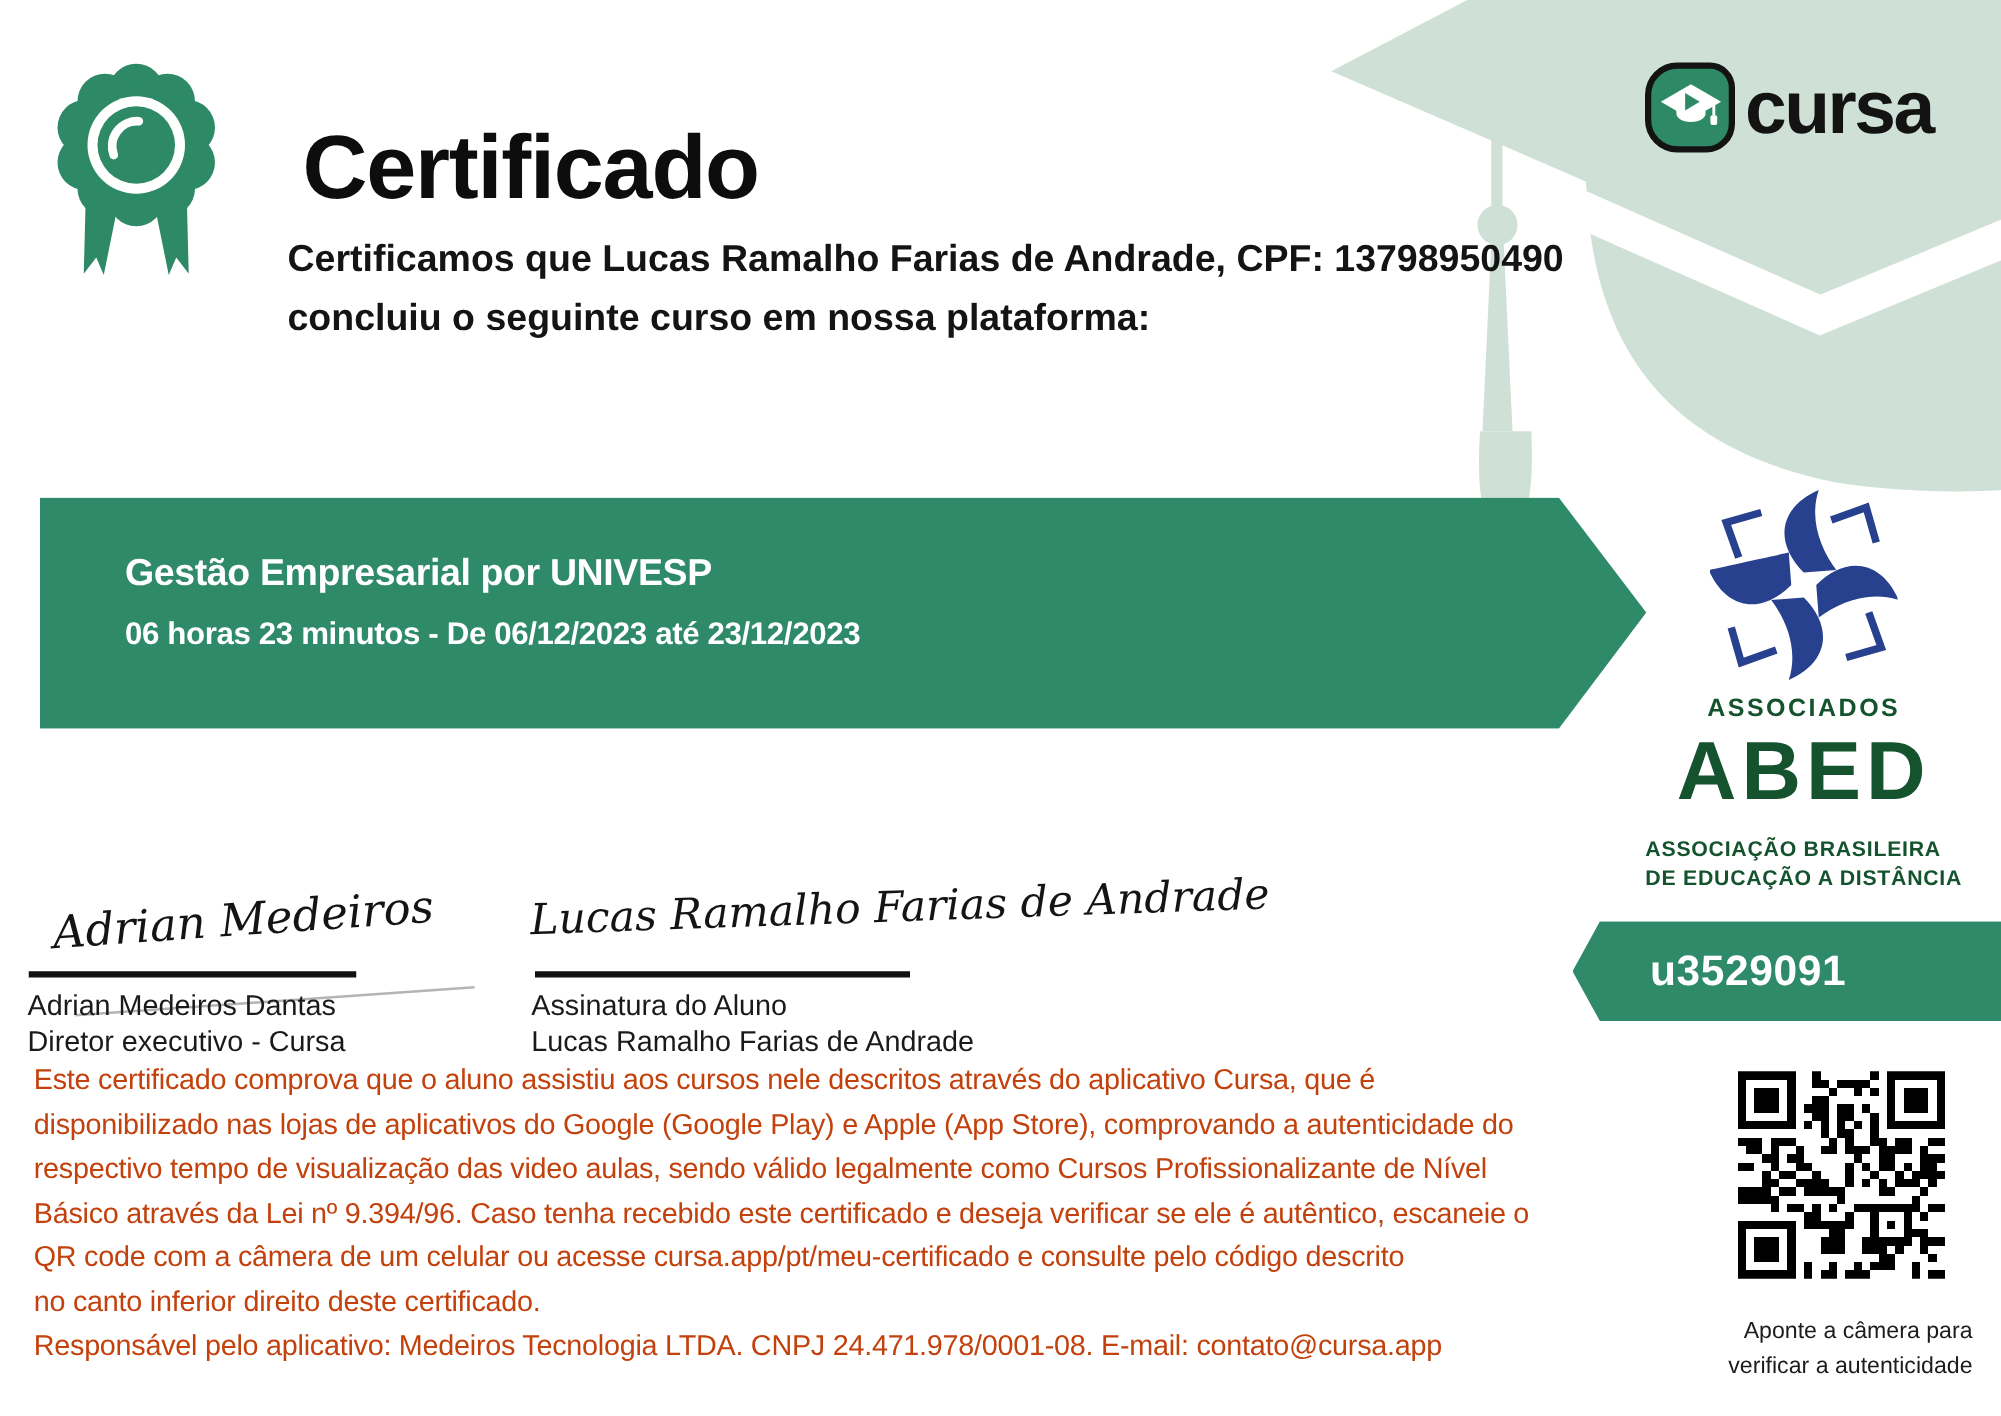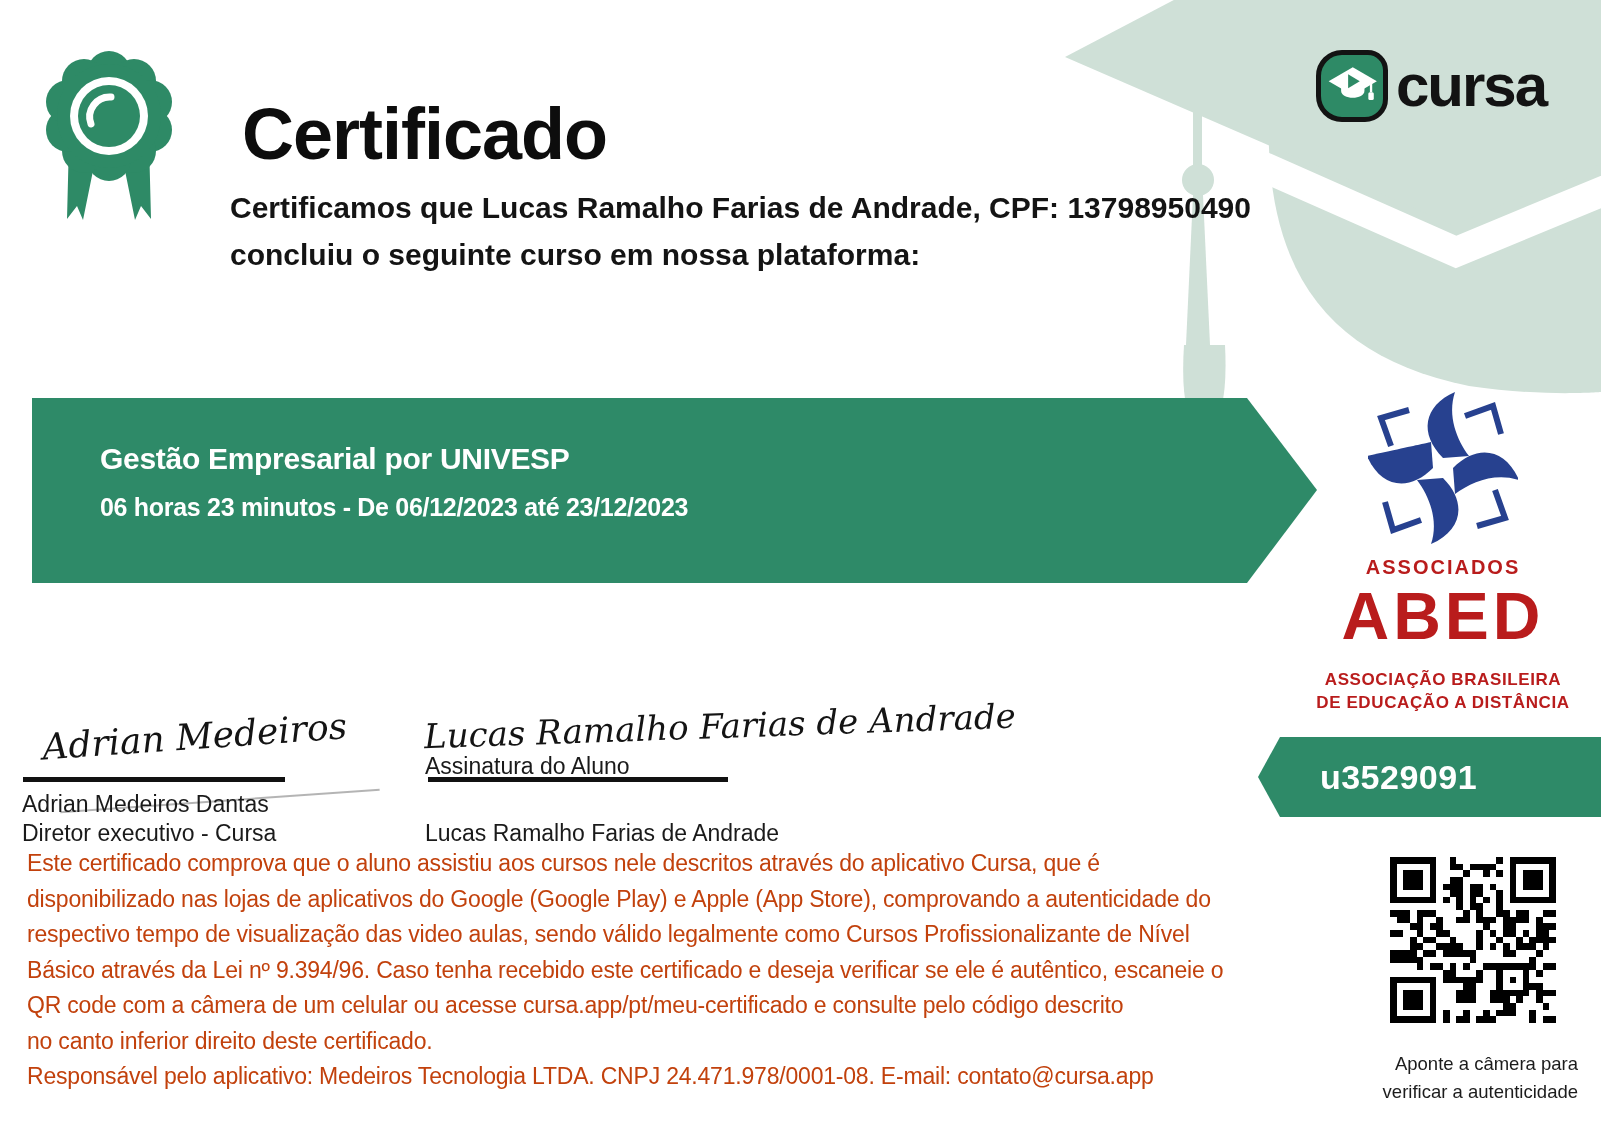--- a/index.html
+++ b/index.html
@@ -22,21 +22,21 @@
   .cursa{position:absolute;left:1316px;top:50px;display:flex;align-items:center;}
   .cursa-box{width:72px;height:72px;background:#2e8a66;border:5px solid #131313;border-radius:36% 28% 32% 36%;display:flex;align-items:center;justify-content:center;box-sizing:border-box;}
   .cursa-word{font-size:60px;font-weight:900;color:#131313;letter-spacing:-2px;margin-left:8px;line-height:1;}
 
   
   .banner{position:absolute;left:0;top:398px;width:1285px;height:185px;background:#2e8a68;color:#ffffff;box-sizing:border-box;padding:44px 0 0 68px;clip-path:polygon(0 0,1215px 0,1285px 92px,1215px 185px,0 185px);margin-left:32px;}
   .banner h2{margin:0;font-size:30px;font-weight:700;letter-spacing:-0.3px;}
   .banner p{margin:17px 0 0 0;font-size:25px;font-weight:700;letter-spacing:-0.3px;}
 
   
-  .abed{position:absolute;left:1285px;top:392px;width:316px;display:flex;flex-direction:column;align-items:center;color:#b91c1c;text-align:center;}
+  .abed{position:absolute;left:1285px;top:392px;width:316px;display:flex;flex-direction:column;align-items:center;color:#14532d;}
   .abed-icon{width:150px;height:152px;margin-bottom:12px;}
   .abed-assoc{font-size:20px;font-weight:800;letter-spacing:2px;}
   .abed-acronym{font-size:66px;font-weight:900;letter-spacing:4px;line-height:1.0;margin-top:4px;}
   .abed-sub{font-size:17px;font-weight:800;letter-spacing:0.6px;line-height:1.35;margin-top:20px;}
 
   
   .code-badge{position:absolute;left:1258px;top:737px;width:343px;height:80px;background:#2e8a68;clip-path:polygon(0 50%,22px 0,100% 0,100% 100%,22px 100%);display:flex;align-items:center;justify-content:center;box-sizing:border-box;padding-right:62px;}
   .code-badge span{color:#fff;font-size:34px;font-weight:700;letter-spacing:0.5px;}
 
   
@@ -157,21 +157,21 @@
   </div>
 
   <div class="script sig-script-left">Adrian Medeiros</div>
   <div class="sig-line sig-line-left"></div>
   <div class="sig-flourish"></div>
   <div class="sig-label" style="left:22px;top:791px;">Adrian Medeiros Dantas</div>
   <div class="sig-label" style="left:22px;top:820px;">Diretor executivo - Cursa</div>
 
   <div class="script sig-script-right">Lucas Ramalho Farias de Andrade</div>
   <div class="sig-line sig-line-right"></div>
-  <div class="sig-label" style="left:425px;top:753px;">Assinatura do Aluno</div>
+  <div class="sig-label" style="left:425px;top:791px;">Assinatura do Aluno</div>
   <div class="sig-label" style="left:425px;top:820px;">Lucas Ramalho Farias de Andrade</div>
 
   <div class="legal">
     <div>Este certificado comprova que o aluno assistiu aos cursos nele descritos através do aplicativo Cursa, que é</div>
     <div>disponibilizado nas lojas de aplicativos do Google (Google Play) e Apple (App Store), comprovando a autenticidade do</div>
     <div>respectivo tempo de visualização das video aulas, sendo válido legalmente como Cursos Profissionalizante de Nível</div>
     <div>Básico através da Lei nº 9.394/96. Caso tenha recebido este certificado e deseja verificar se ele é autêntico, escaneie o</div>
     <div>QR code com a câmera de um celular ou acesse cursa.app/pt/meu-certificado e consulte pelo código descrito</div>
     <div>no canto inferior direito deste certificado.</div>
     <div>Responsável pelo aplicativo: Medeiros Tecnologia LTDA. CNPJ 24.471.978/0001-08. E-mail: contato@cursa.app</div>

